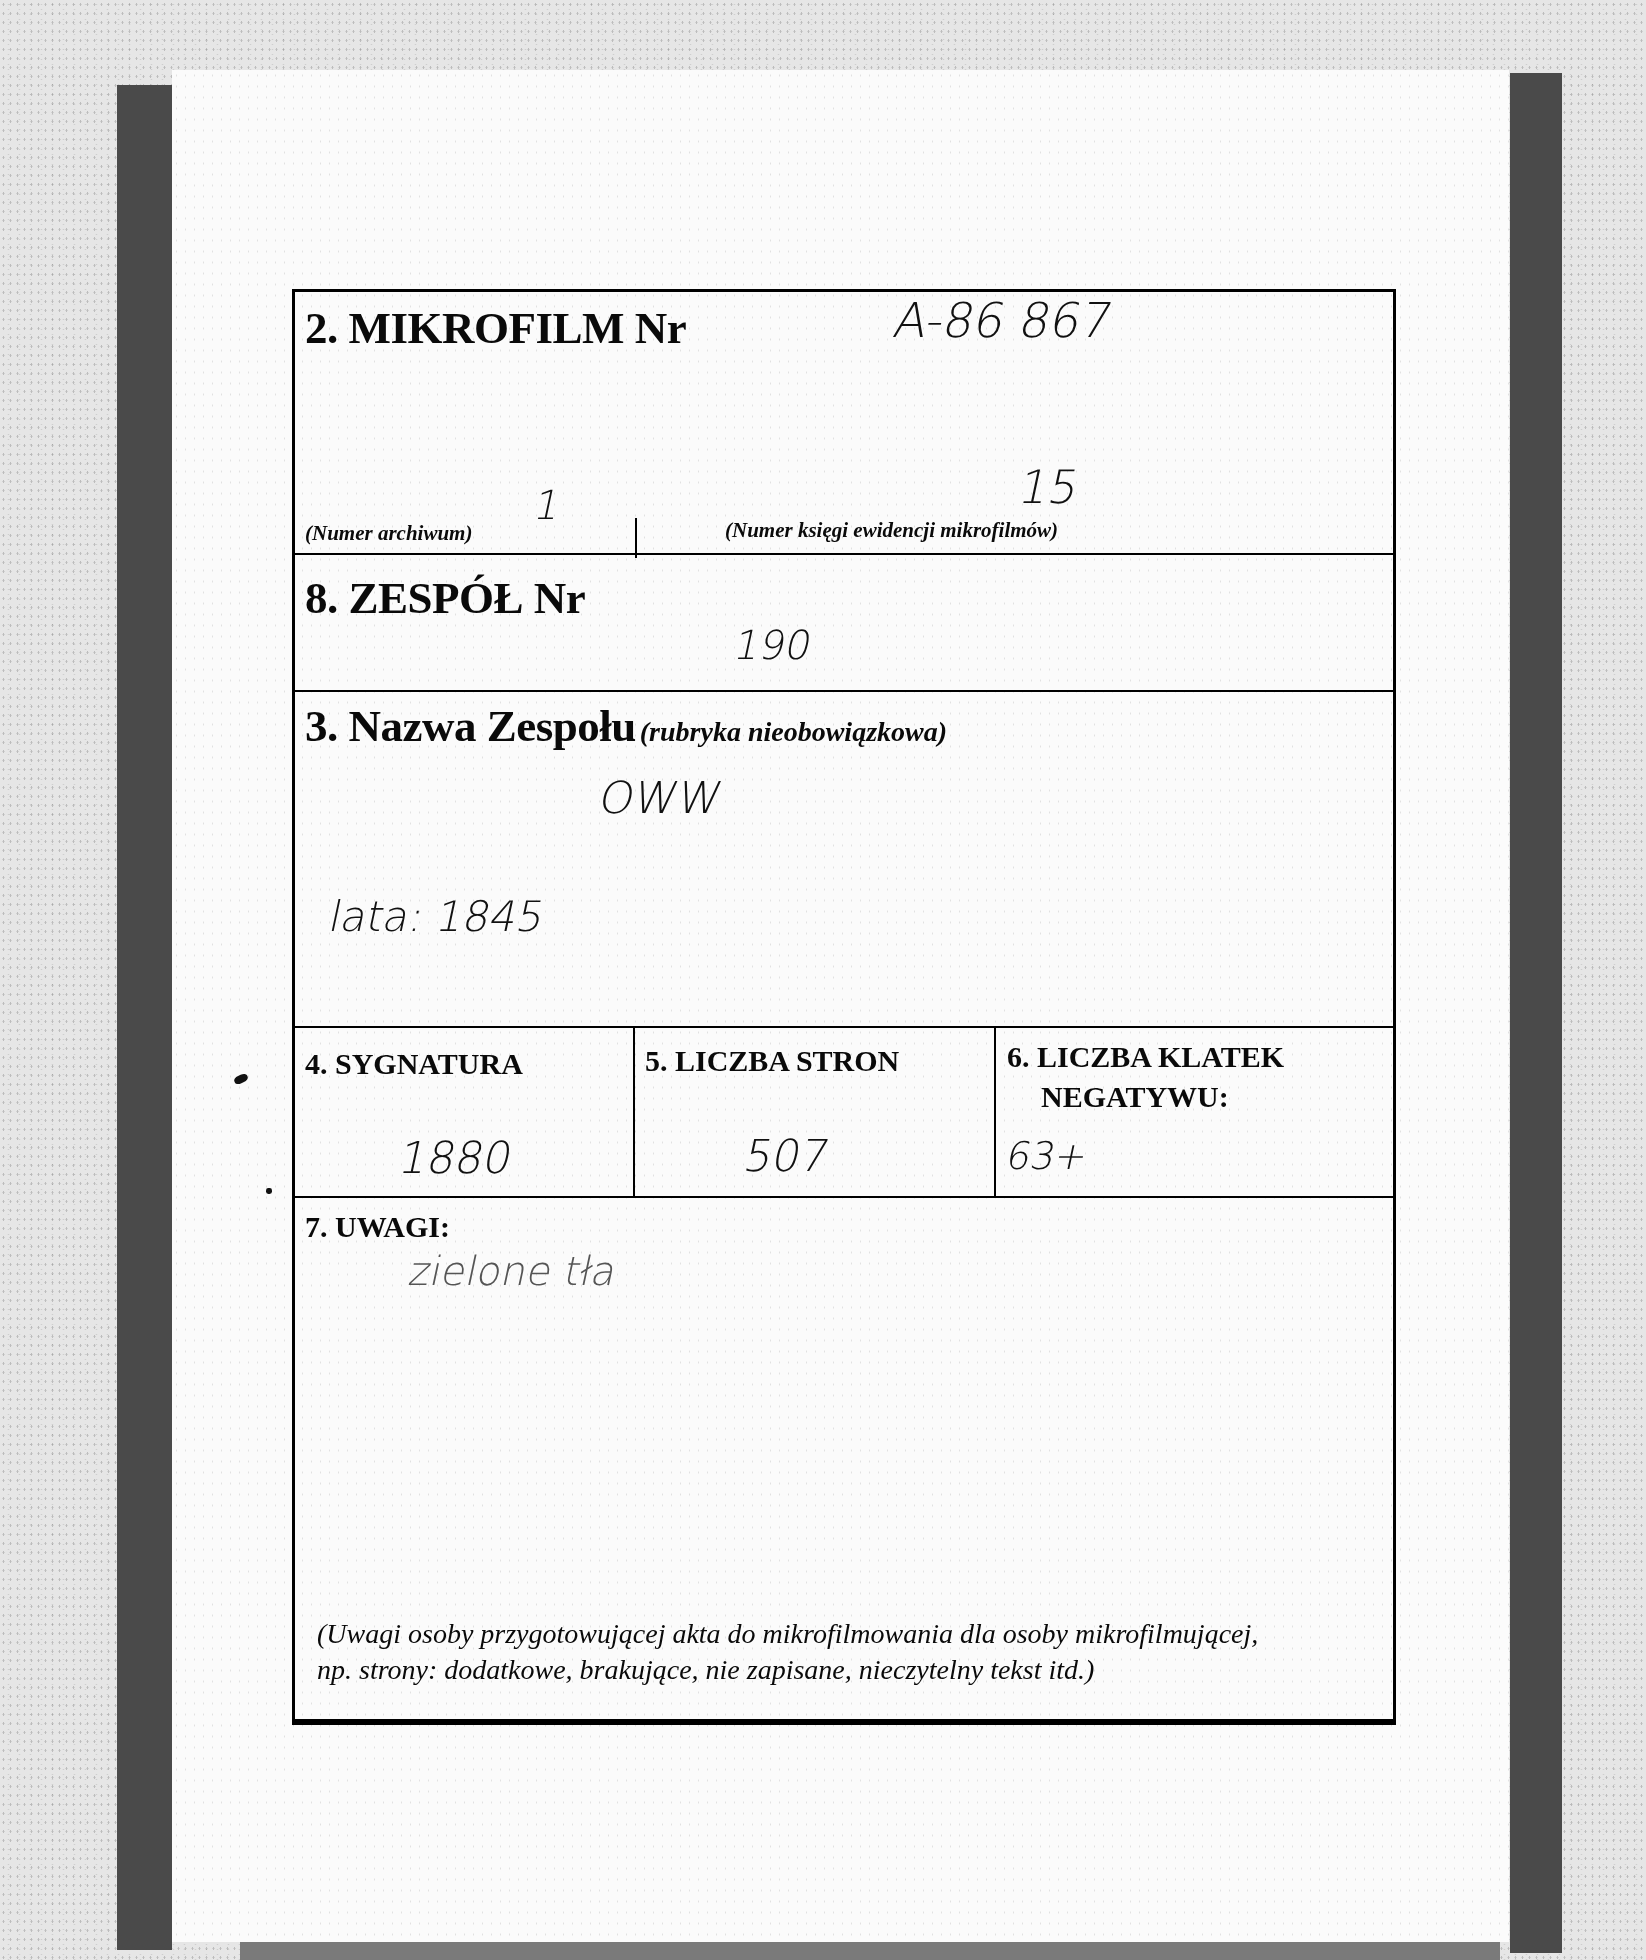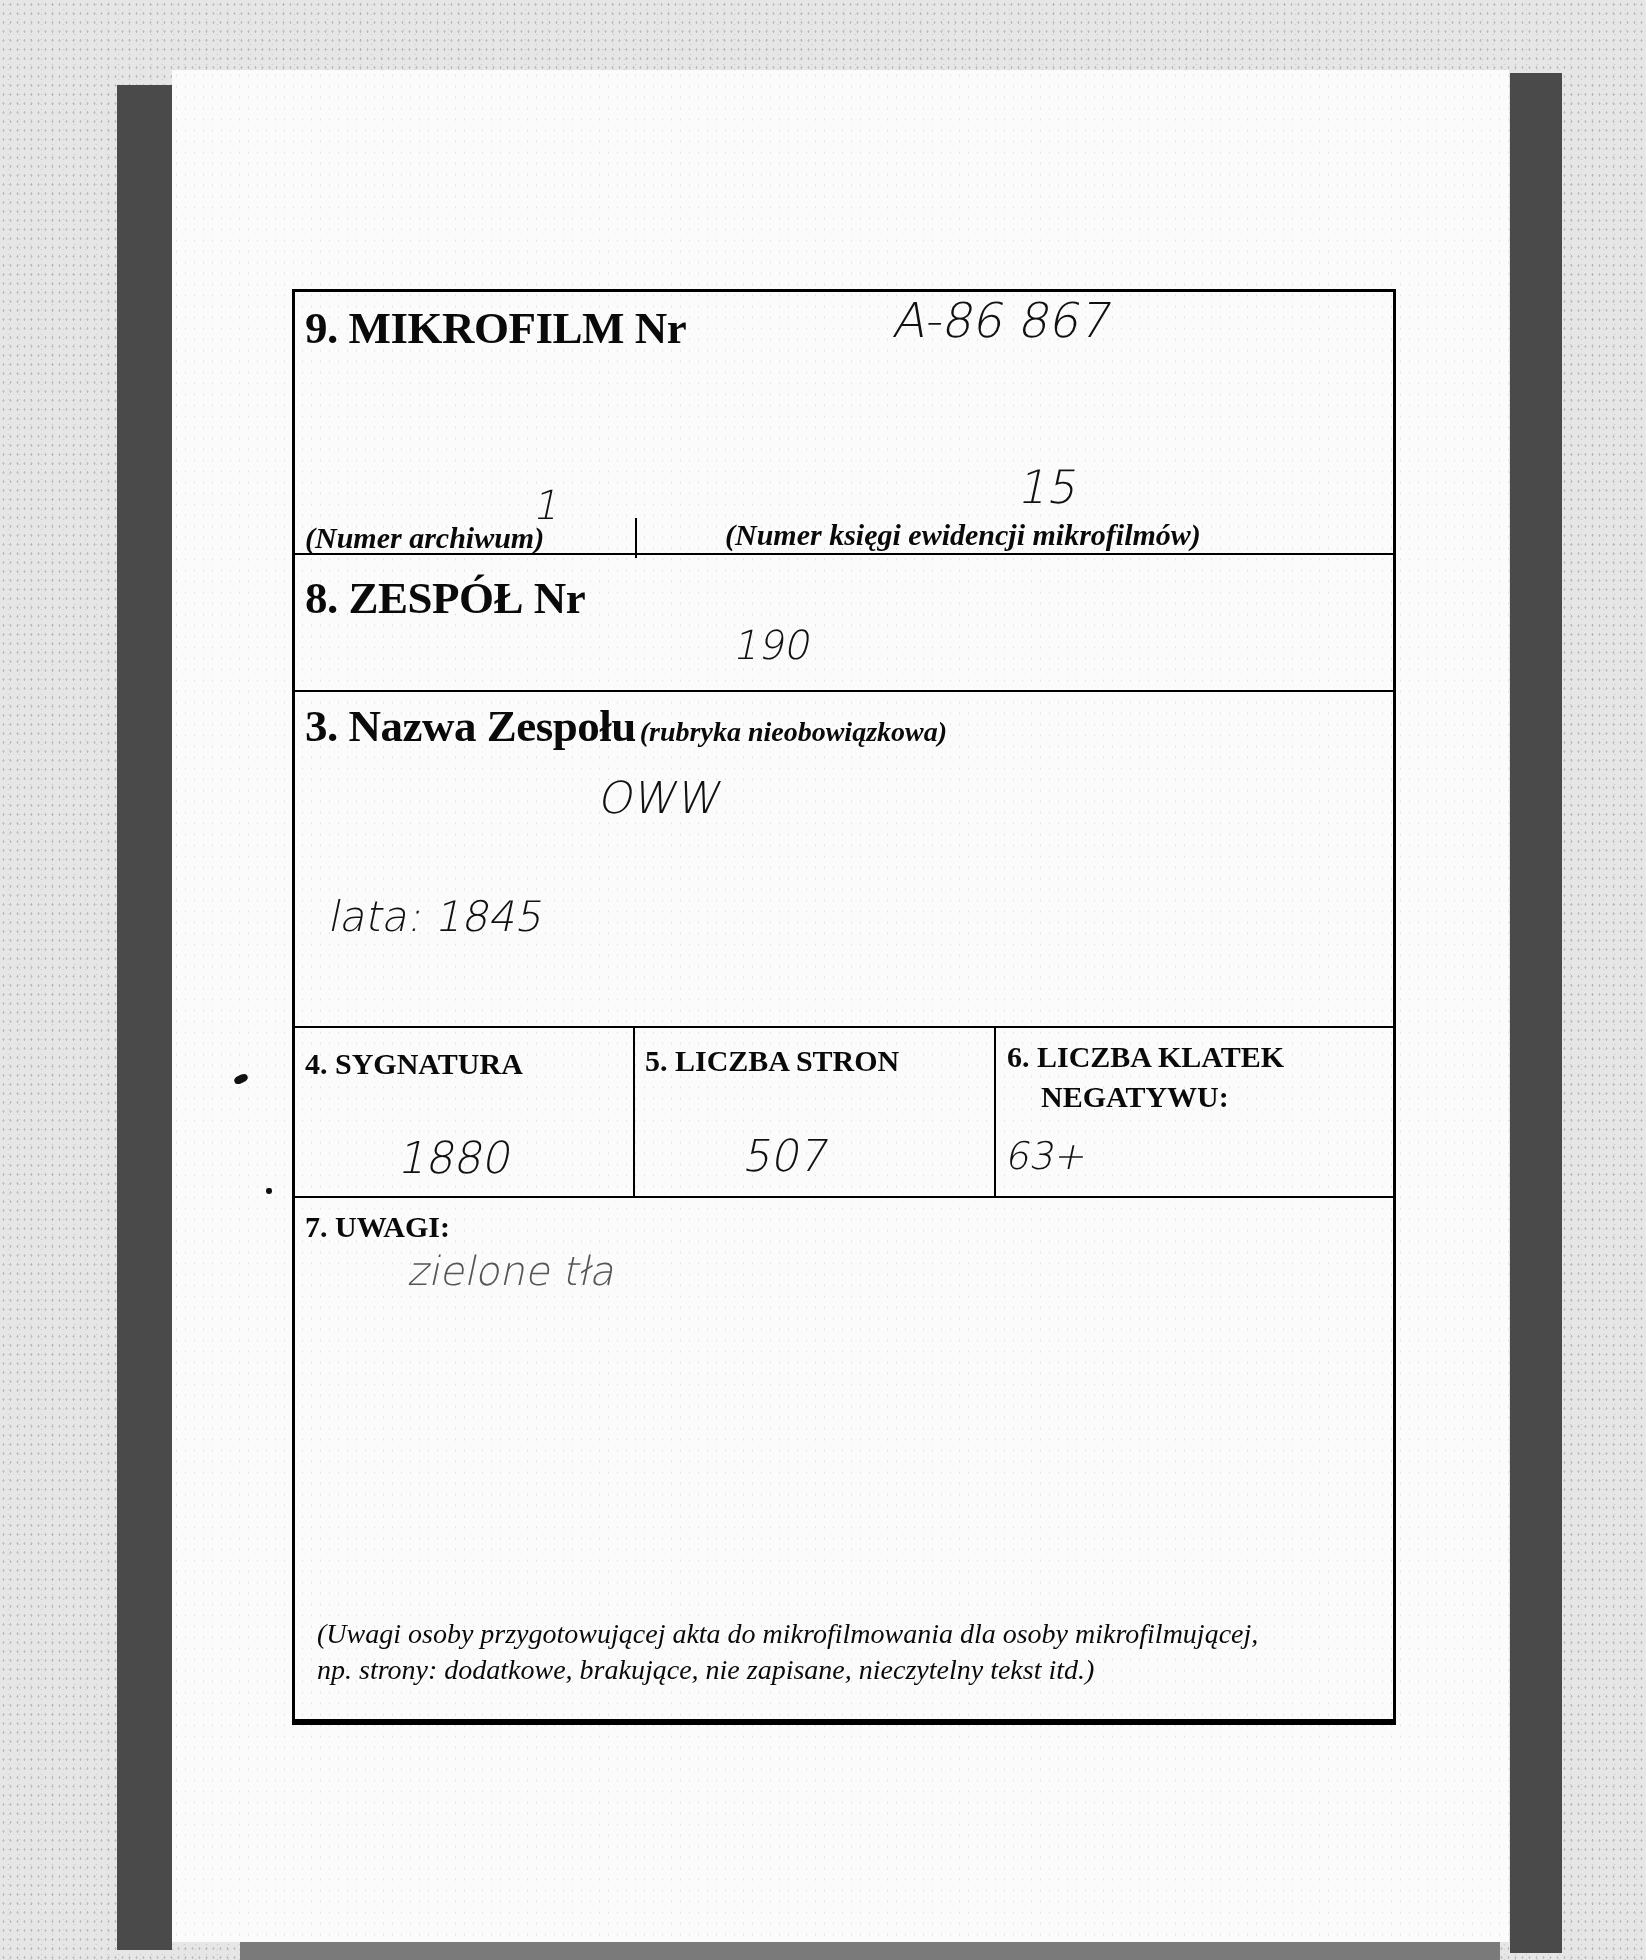--- a/index.html
+++ b/index.html
@@ -26,21 +26,21 @@
     }
     .form {
       position: absolute; left: 292px; top: 289px; width: 1104px; height: 1436px;
       border: 3px solid #000; border-bottom-width: 6px; box-sizing: border-box;
     }
     .hline { position: absolute; left: 0; right: 0; height: 2px; background: #000; }
     .vline { position: absolute; width: 2px; background: #000; }
     .abs { position: absolute; white-space: nowrap; }
     .lbl-big { font-weight: bold; font-size: 45px; letter-spacing: -0.5px; }
     .lbl-mid { font-weight: bold; font-size: 30px; }
-    .lbl-ital { font-style: italic; font-weight: bold; font-size: 30px; }
+    .lbl-ital { font-style: italic; font-weight: bold; font-size: 21px; }
     .lbl-ital-light { font-style: italic; font-size: 28px; }
     .hand {
       font-family: "DejaVu Sans", sans-serif; font-weight: 300;
       color: #111; transform: skewX(-12deg);
     }
     .hand-faint { color: #555; }
     .speck { position: absolute; background: #111; border-radius: 40%; }
   </style>
 </head>
 <body>
@@ -49,21 +49,21 @@
 <div class="band band-right"></div>
 <div class="band band-bottom"></div>
 
 <div class="card"></div>
 
 <div class="speck" style="left:234px;top:1075px;width:14px;height:8px;transform:rotate(-25deg);"></div>
 <div class="speck" style="left:266px;top:1188px;width:6px;height:6px;"></div>
 
 <div class="form">
 
-  <div class="abs lbl-big" style="left:10px;top:10px;">9. MIKROFILM  Nr</div>
+  <div class="abs lbl-big" style="left:10px;top:10px;">2. MIKROFILM  Nr</div>
   <div class="abs hand" style="left:600px;top:0px;font-size:48px;">A-86 867</div>
   <div class="abs hand" style="left:240px;top:190px;font-size:40px;">1</div>
   <div class="abs hand" style="left:725px;top:168px;font-size:46px;">15</div>
   <div class="abs lbl-ital" style="left:10px;top:229px;">(Numer archiwum)</div>
   <div class="vline" style="left:340px;top:226px;height:40px;"></div>
   <div class="abs lbl-ital" style="left:430px;top:226px;">(Numer księgi ewidencji mikrofilmów)</div>
   <div class="hline" style="top:261px;"></div>
 
   <div class="abs lbl-big" style="left:10px;top:280px;">8. ZESPÓŁ  Nr</div>
   <div class="abs hand" style="left:440px;top:330px;font-size:40px;">190</div>

